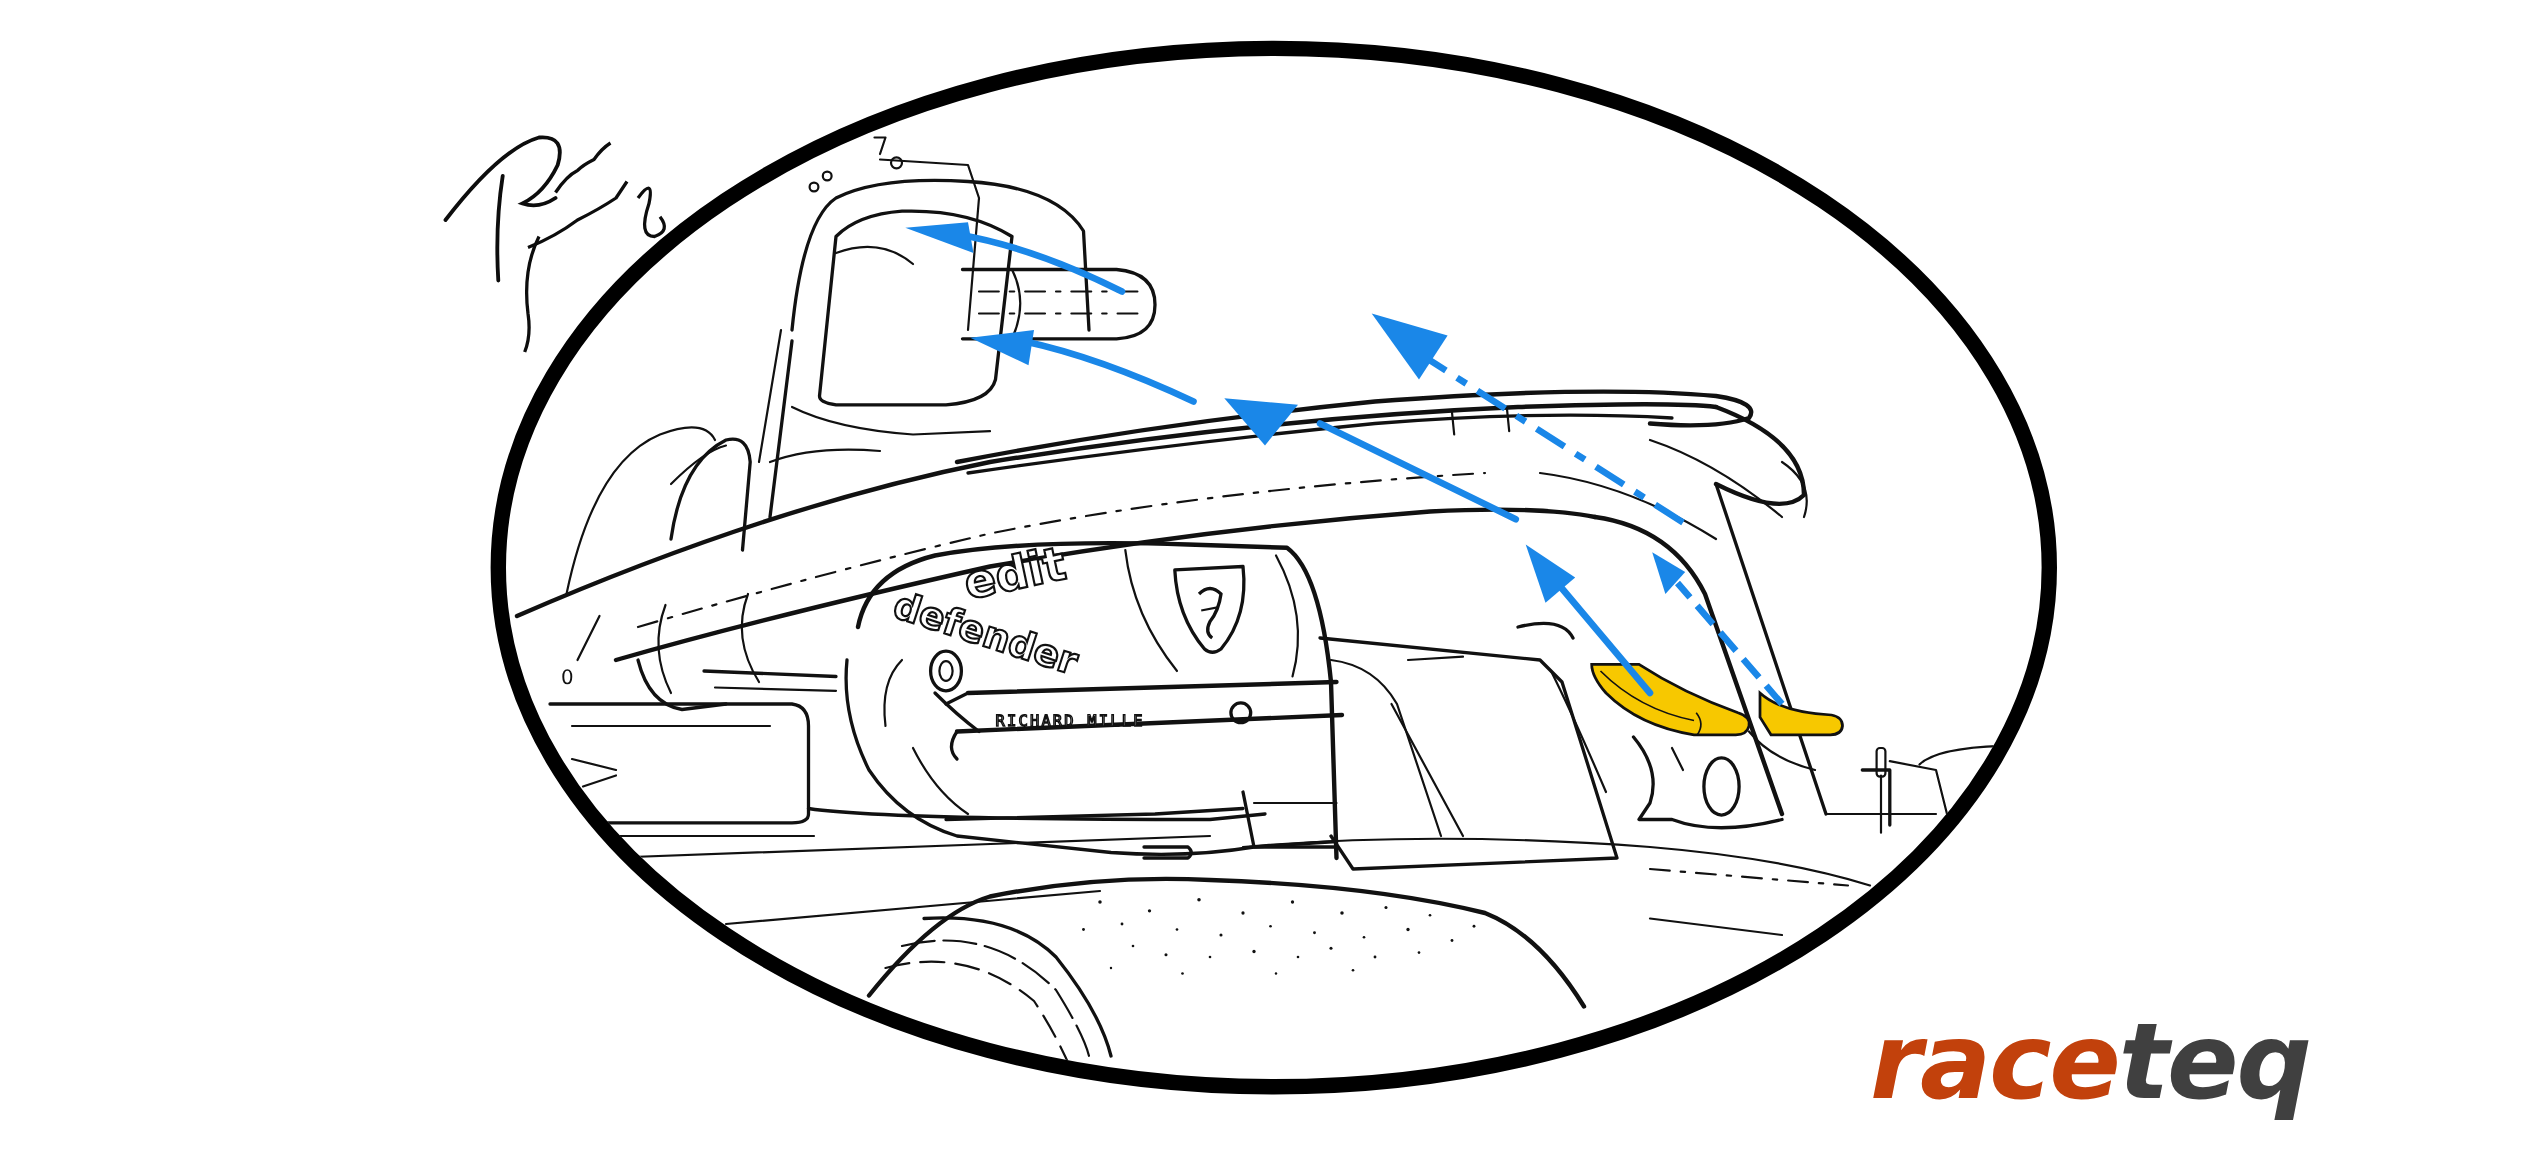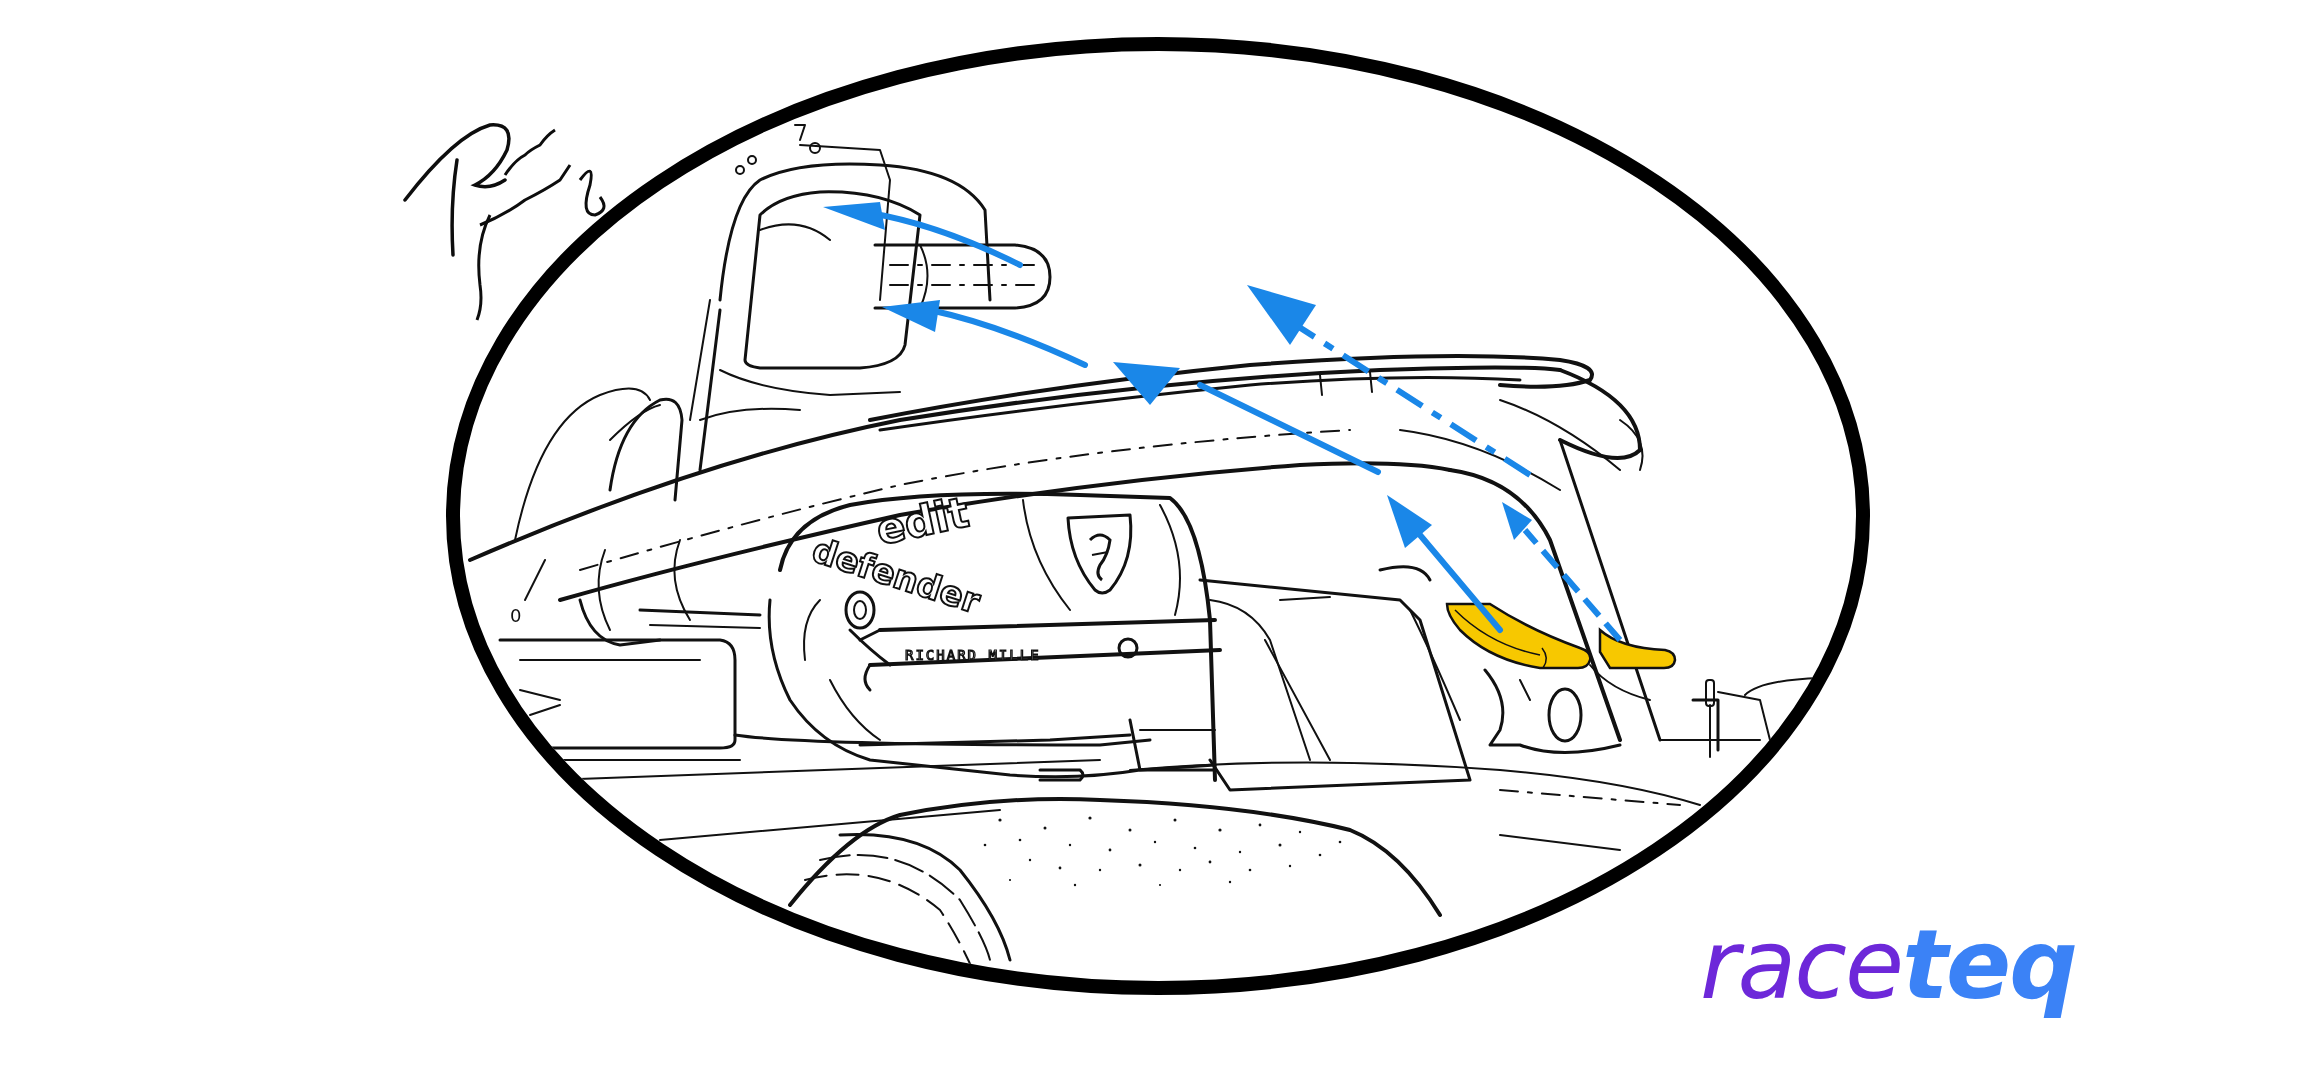--- a/index.html
+++ b/index.html
@@ -9,22 +9,22 @@
     .line { fill: none; stroke: #111; stroke-linecap: round; stroke-linejoin: round; }
     .thin { stroke-width: 2; }
     .med { stroke-width: 3; }
     .thick { stroke-width: 4; }
     .dash { stroke-dasharray: 18 10 4 10; }
     .logo {
       position: absolute; left: 1700px; top: 910px; height: 110px;
       font-family: "DejaVu Sans", sans-serif; font-style: italic; font-weight: bold;
       font-size: 96px; letter-spacing: -2px; line-height: 110px; white-space: nowrap;
     }
-    .logo .a { color: #6d28d9; font-weight: normal; }
-    .logo .b { color: #3b82f6; margin-top: 44px; }
+    .logo .a { color: #c2410c; font-weight: bold; }
+    .logo .b { color: #404040; margin-top: 44px; }
     .sig { position: absolute; left: 395px; top: 105px; width: 230px; height: 220px; }
     .helmet-text { font-family: "DejaVu Sans", sans-serif; font-weight: bold; fill: #fff; stroke: #111; stroke-width: 2; }
     .sponsor { font-family: "DejaVu Sans Mono", monospace; font-size: 14px; fill: #fff; stroke: #111; stroke-width: 1.2; letter-spacing: 2px; }
   </style>
 </head>
 <body>
 
 <div class="canvas">
 <svg width="2298" height="1069" viewBox="0 0 2298 1069" xmlns="http://www.w3.org/2000/svg">
   <defs>

